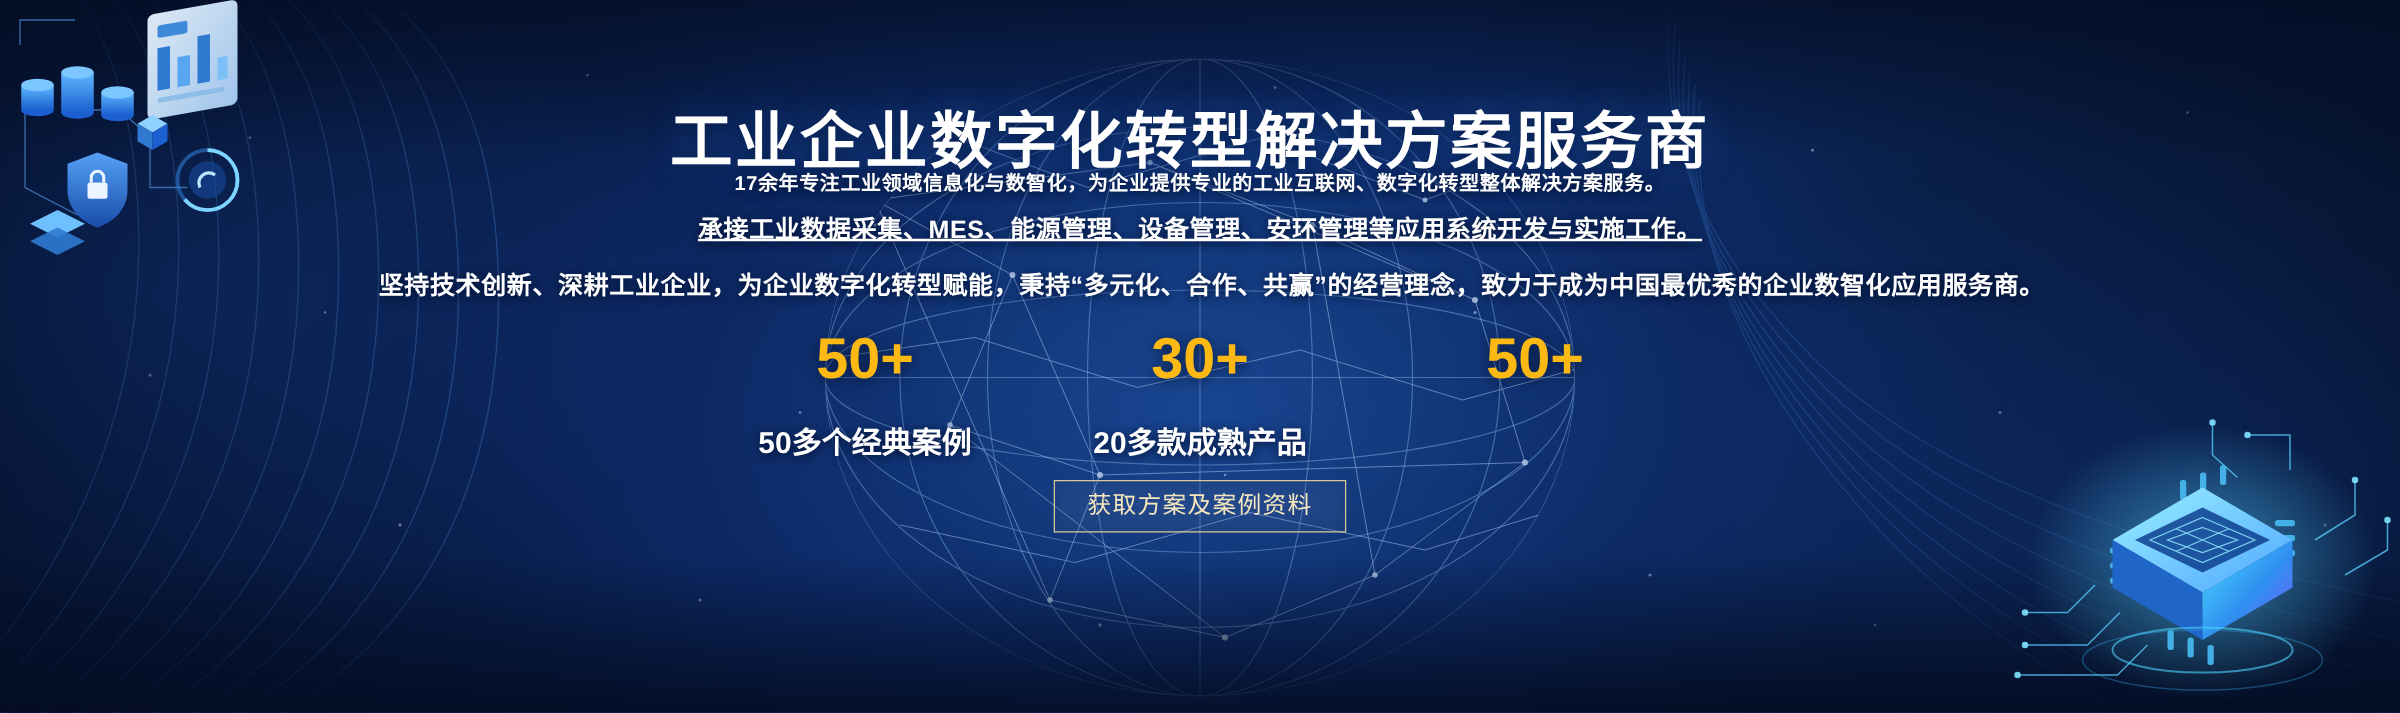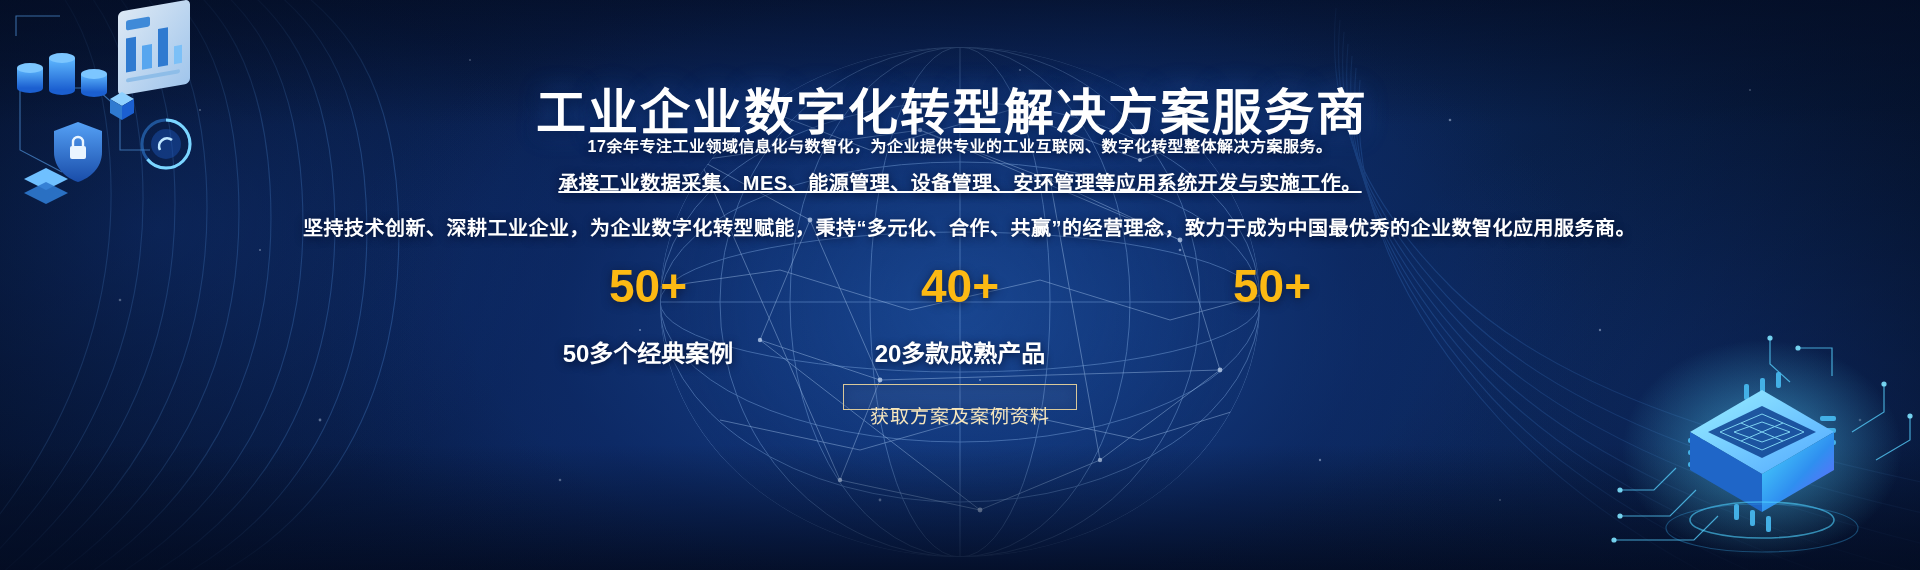--- a/index.html
+++ b/index.html
@@ -50,36 +50,36 @@
     position:absolute;left:0;right:0;text-align:center;color:#ffffff;
     font-weight:bold;text-shadow:0 2px 8px rgba(2,14,44,.95);
     white-space:nowrap;
   }
   .sub1{top:118px;font-size:16px;letter-spacing:.5px;margin-top:15px;}
   .sub2{top:167px;font-size:20px;letter-spacing:.5px;text-decoration:underline;}
   .sub3{top:212px;font-size:20px;letter-spacing:.5px;padding-left:19px;}
 
   .stats{
     position:absolute;top:262px;left:50%;transform:translateX(-50%);
-    display:flex;gap:112px;align-items:flex-start;
+    display:flex;gap:68px;align-items:flex-start;
   }
   .stat{width:200px;text-align:center;}
   .stat .num{
     font-size:46px;font-weight:bold;color:#fcb913;line-height:1.05;
     text-shadow:0 2px 10px rgba(10,20,50,.8);
     font-family:"Liberation Sans","DejaVu Sans",sans-serif;
   }
   .stat .lbl{
     margin-top:24px;font-size:24px;font-weight:bold;color:#ffffff;
     text-shadow:0 2px 8px rgba(2,14,44,.95);white-space:nowrap;
   }
 
   .cta{
     position:absolute;top:384px;left:50%;transform:translateX(-50%);
-    min-width:212px;height:26px;line-height:40px;padding:12px 26px;
+    min-width:212px;height:42px;line-height:40px;padding:0 26px;
     border:1px solid #d9c99a;background:rgba(255,255,255,0.06);
     color:#f6e6bd;font-size:19px;letter-spacing:1px;text-align:center;
     cursor:pointer;white-space:nowrap;
     box-shadow:0 0 14px rgba(20,50,110,.5) inset;
   }
 
   
   .illus-left{position:absolute;left:0;top:0;width:230px;height:230px;z-index:4;}
   .illus-right{position:absolute;right:6px;bottom:0;width:330px;height:250px;z-index:4;}
 </style>
@@ -336,21 +336,21 @@
     <div class="sub sub1">17余年专注工业领域信息化与数智化，为企业提供专业的工业互联网、数字化转型整体解决方案服务。</div>
     <div class="sub sub2">承接工业数据采集、MES、能源管理、设备管理、安环管理等应用系统开发与实施工作。</div>
     <div class="sub sub3">坚持技术创新、深耕工业企业，为企业数字化转型赋能，秉持“多元化、合作、共赢”的经营理念，致力于成为中国最优秀的企业数智化应用服务商。</div>
 
     <div class="stats">
       <div class="stat">
         <div class="num">50+</div>
         <div class="lbl">50多个经典案例</div>
       </div>
       <div class="stat">
-        <div class="num">40+</div>
+        <div class="num">30+</div>
         <div class="lbl">20多款成熟产品</div>
       </div>
       <div class="stat">
         <div class="num">50+</div>
       </div>
     </div>
 
     <div class="cta">获取方案及案例资料</div>
 
   </div>

